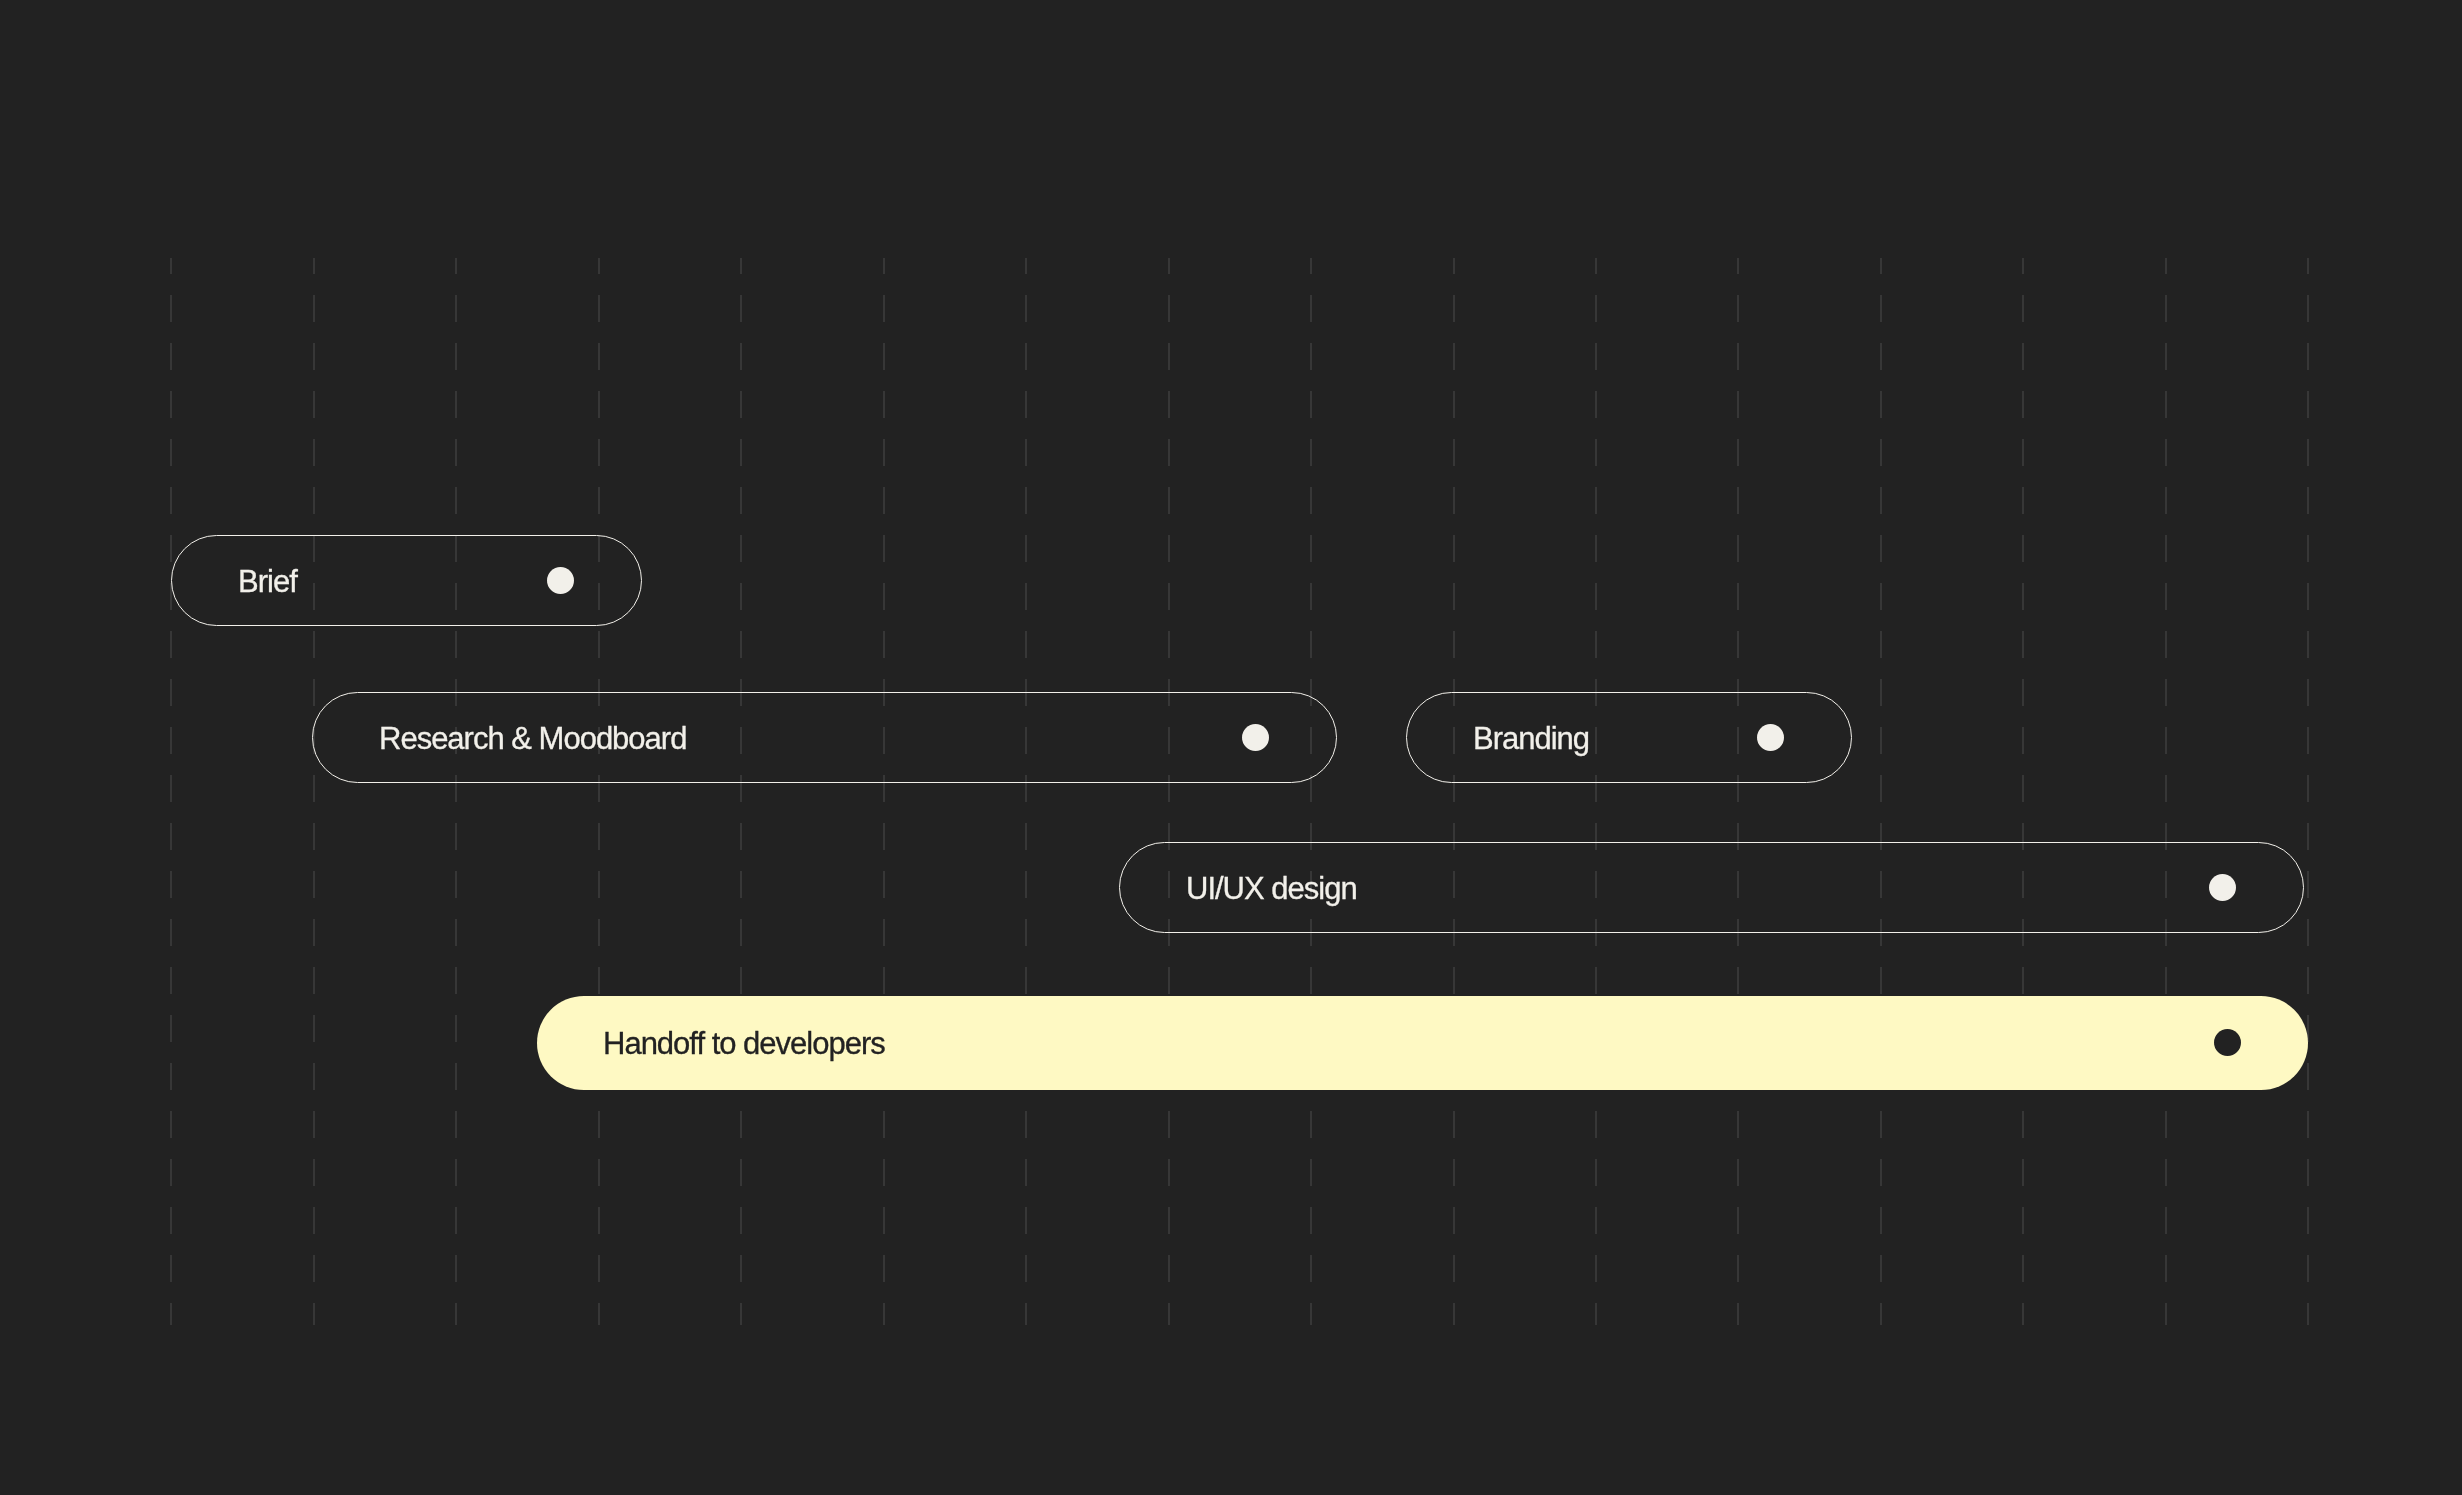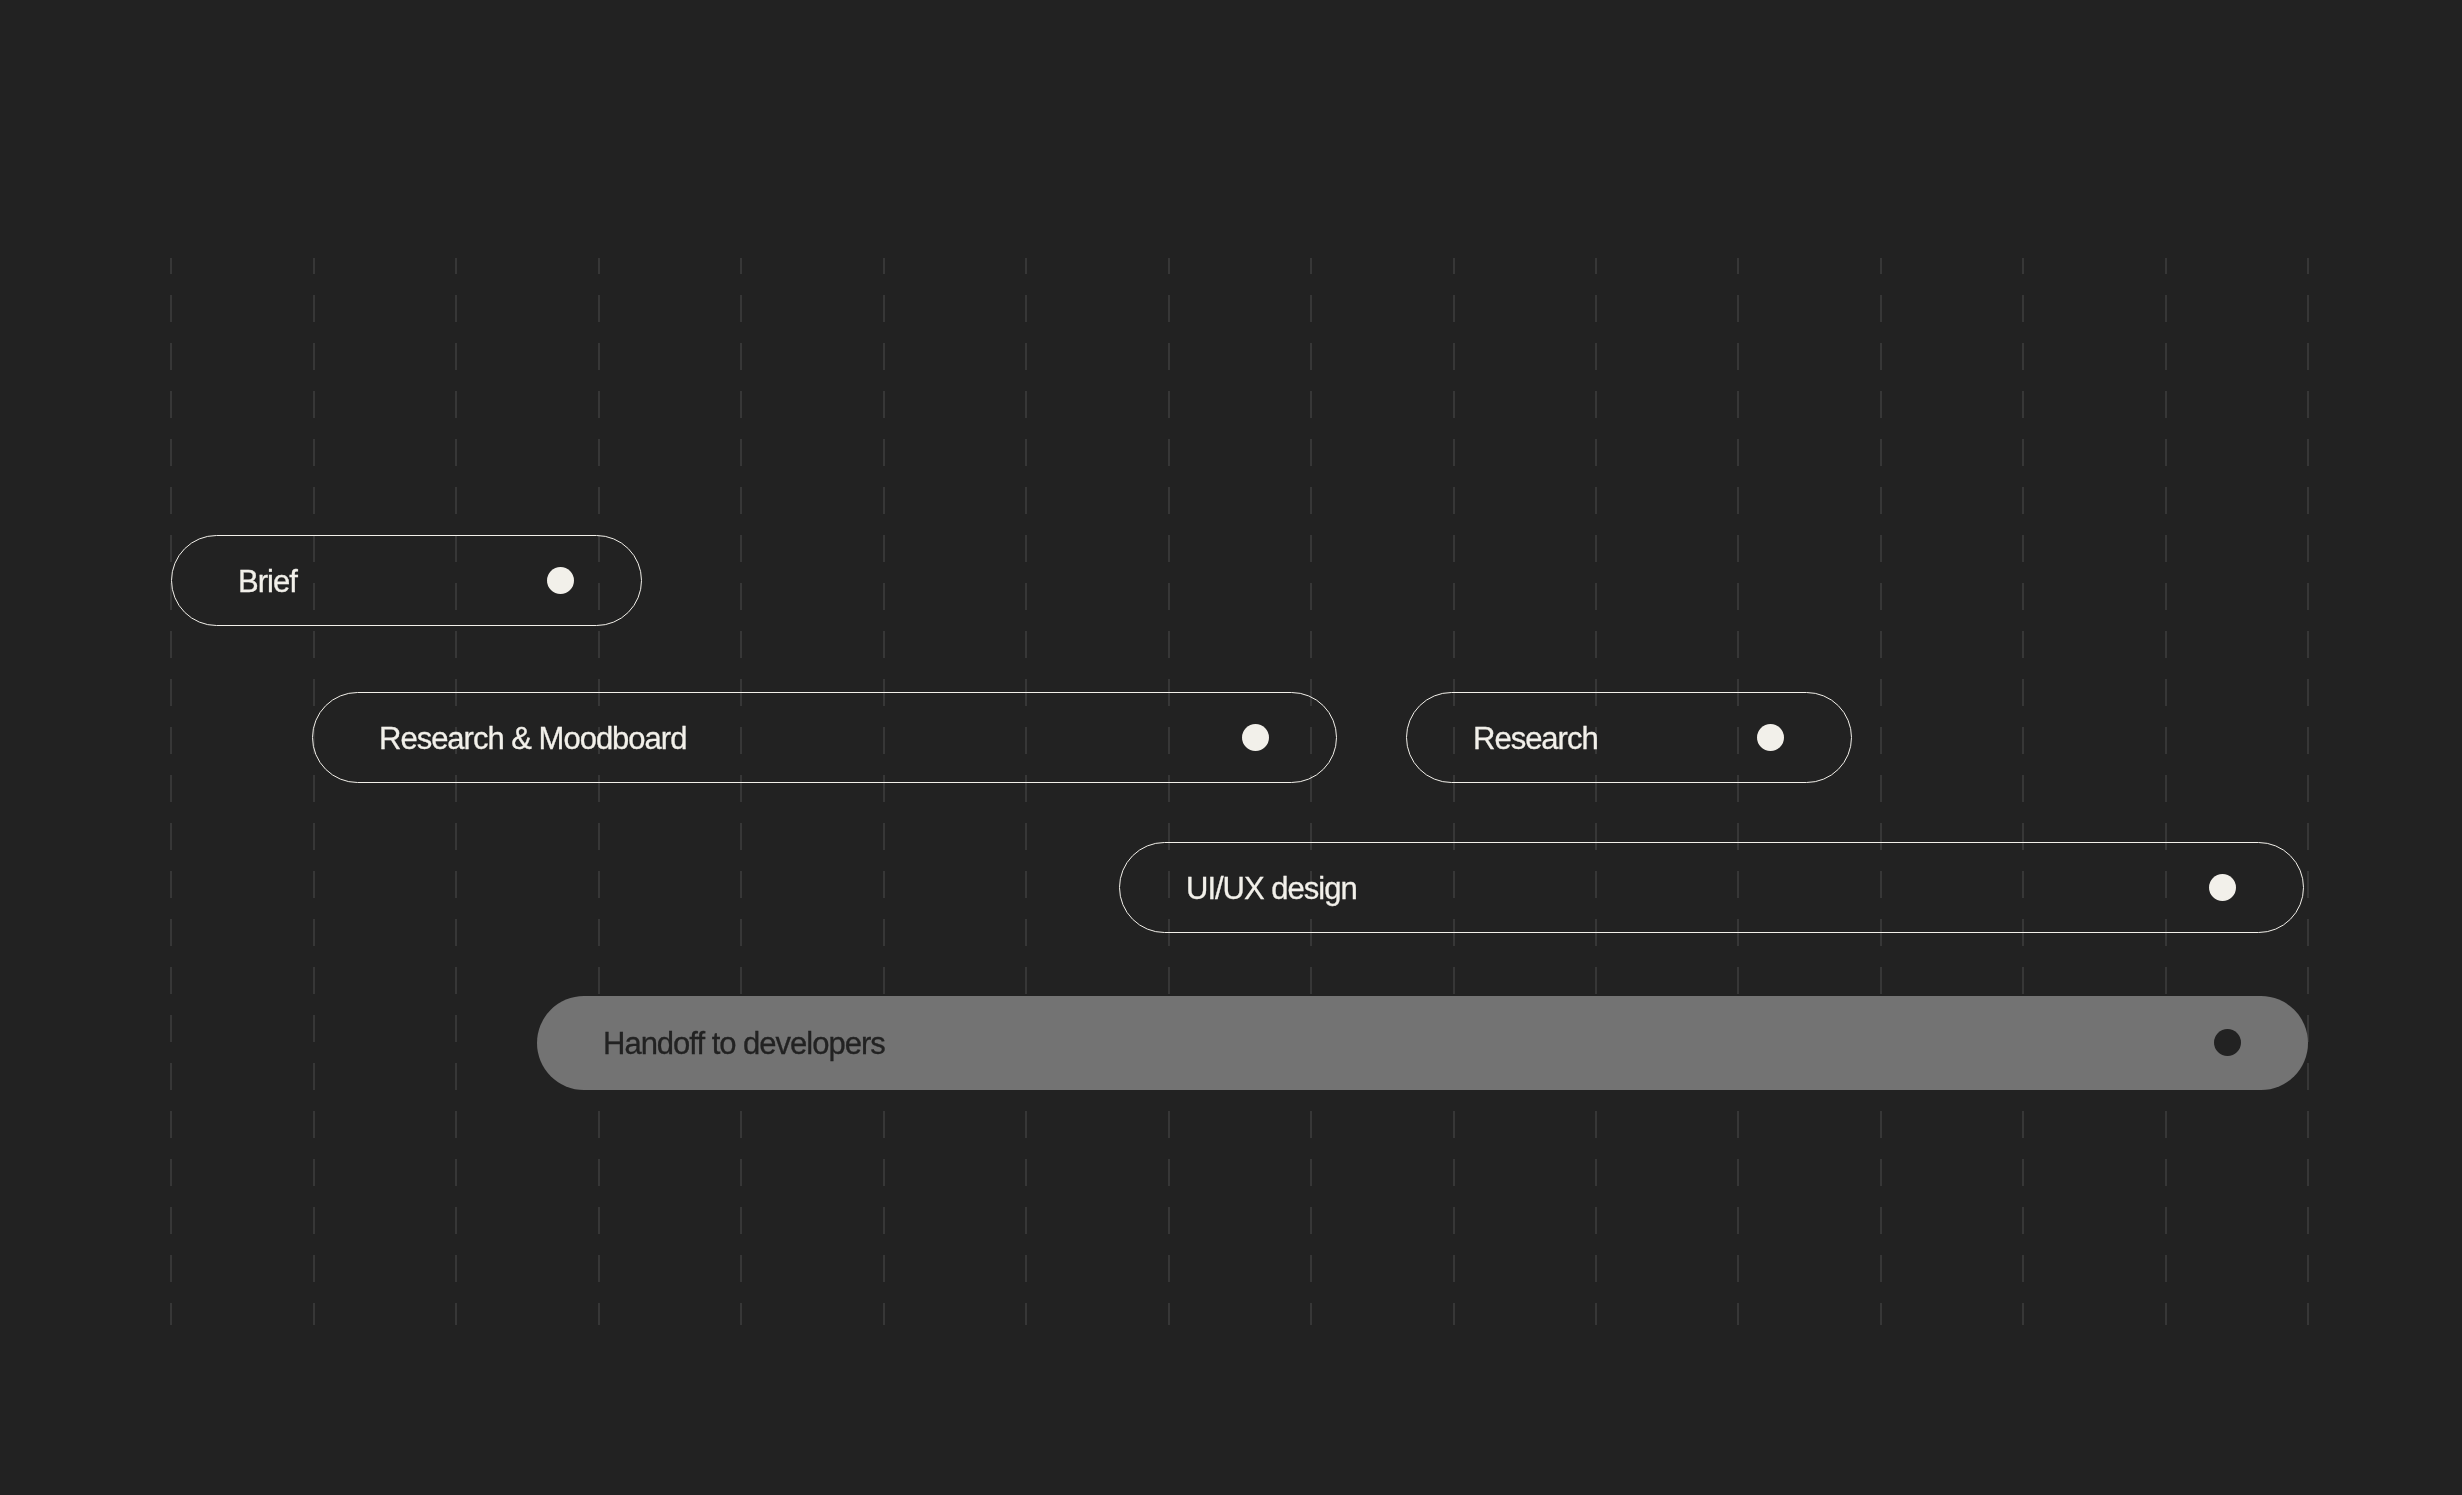--- a/index.html
+++ b/index.html
@@ -32,21 +32,21 @@
     background-image:linear-gradient(to bottom,
         #373737 0,#373737 27px,
         rgba(0,0,0,0) 27px,rgba(0,0,0,0) 48px);
     background-size:1.8px 48px;
   }
 
   
   .bars{position:absolute;left:0;top:0;width:2462px;height:1495px;}
   .bar{position:absolute;border-radius:879px;box-sizing:border-box;}
   .bar.outline{border:1.8px solid #F2F0EA;}
-  .bar.filled{background:#737373;}
+  .bar.filled{background:#fef9c3;}
   .bar .txt{
     position:absolute;left:66px;top:50%;
     transform:translateY(calc(-50% + 0.9px)) translateZ(0);
     color:#F2F0EA;font-size:31px;letter-spacing:-1px;line-height:31px;
     white-space:nowrap;
     -webkit-text-stroke:0.3px #F2F0EA;
   }
   .bar.filled .txt{color:#222222;-webkit-text-stroke:0.3px #222222;}
   .dot{
     position:absolute;right:67px;top:50%;margin-top:-13.6px;
@@ -85,21 +85,21 @@
       <span class="txt">Research &amp; Moodboard</span>
       <span class="dot"></span>
     </div>
 
     <div class="bar outline" id="bar-0" style="left: 171px; width: 471px; top: 535px; height: 91px;">
       <span class="txt">Brief</span>
       <span class="dot"></span>
     </div>
 
     <div class="bar outline" id="bar-2" style="left: 1406px; width: 446px; top: 692px; height: 91px;">
-      <span class="txt">Research</span>
+      <span class="txt">Branding</span>
       <span class="dot"></span>
     </div>
 
 
     <div class="bar outline" id="bar-4" style="left: 1119px; width: 1185px; top: 842px; height: 91px; text-decoration: underline;">
       <span class="txt">UI/UX design</span>
       <span class="dot"></span>
     </div>
 
     <div class="bar filled" id="bar-5" style="left: 537px; width: 1771px; top: 996px; height: 94px;">

